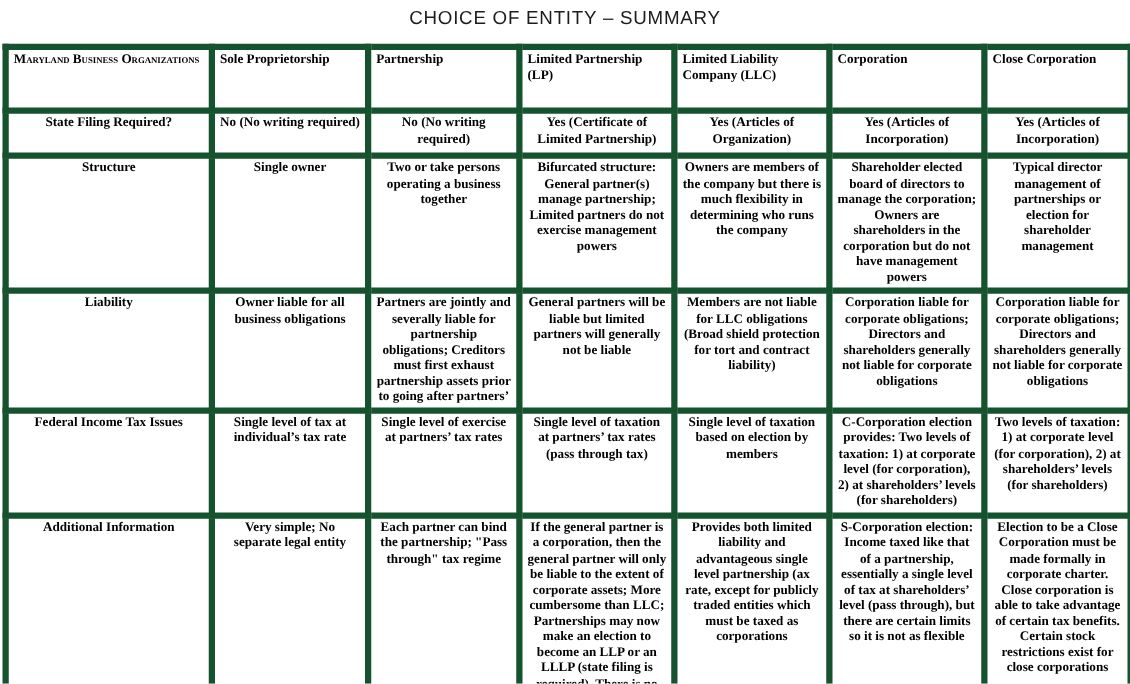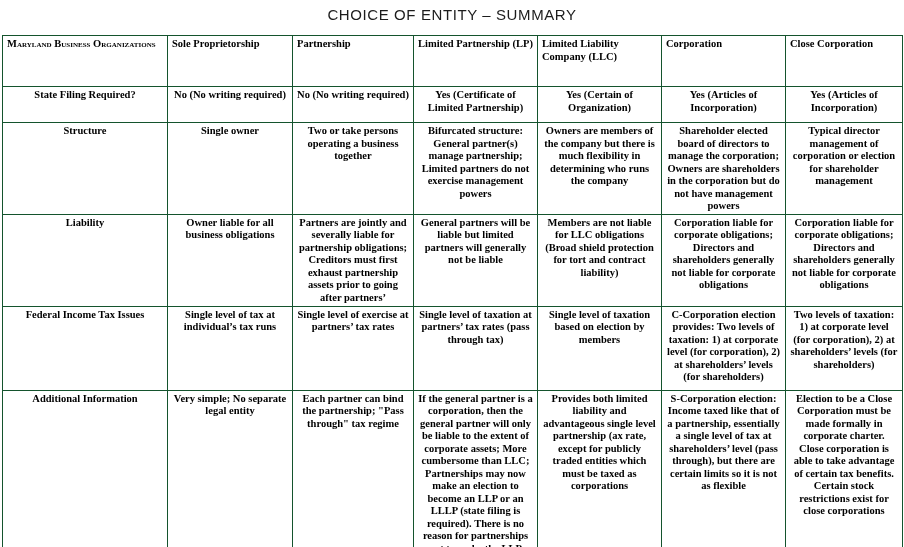--- a/index.html
+++ b/index.html
@@ -28,21 +28,21 @@
     table-layout:fixed;
   }
   table.entity col.c0{width:165px;}
   table.entity col.c1{width:125px;}
   table.entity col.c2{width:121px;}
   table.entity col.c3{width:124px;}
   table.entity col.c4{width:124px;}
   table.entity col.c5{width:124px;}
   table.entity col.c6{width:117px;}
   table.entity th, table.entity td{
-    border:1px solid #14532d;
+    border:5px solid #14532d;
     vertical-align:top;
     font-weight:bold;
     color:#000000;
     font-size:10.5px;
     line-height:12.5px;
     padding:2px 4px 1px 4px;
     overflow:hidden;
     text-align:center;
   }
   table.entity th{
@@ -93,45 +93,45 @@
         <th>Corporation</th>
         <th>Close Corporation</th>
       </tr>
     </thead>
     <tbody>
       <tr class="r-filing">
         <td class="rowlabel">State Filing Required?</td>
         <td>No (No writing required)</td>
         <td>No (No writing required)</td>
         <td>Yes (Certificate of Limited Partnership)</td>
-        <td>Yes (Certain of Organization)</td>
+        <td>Yes (Articles of Organization)</td>
         <td>Yes (Articles of Incorporation)</td>
         <td>Yes (Articles of Incorporation)</td>
       </tr>
       <tr class="r-structure">
         <td class="rowlabel">Structure</td>
         <td>Single owner</td>
         <td class="al">Two or take persons operating a business together</td>
         <td>Bifurcated structure: General partner(s) manage partnership; Limited partners do not exercise management powers</td>
         <td>Owners are members of the company but there is much flexibility in determining who runs the company</td>
         <td>Shareholder elected board of directors to manage the corporation; Owners are shareholders in the corporation but do not have management powers</td>
-        <td>Typical director management of corporation or election for shareholder management</td>
+        <td>Typical director management of partnerships or election for shareholder management</td>
       </tr>
       <tr class="r-liability">
         <td class="rowlabel">Liability</td>
         <td>Owner liable for all business obligations</td>
         <td class="al">Partners are jointly and severally liable for partnership obligations; Creditors must first exhaust partnership assets prior to going after partners’</td>
         <td>General partners will be liable but limited partners will generally not be liable</td>
         <td>Members are not liable for LLC obligations (Broad shield protection for tort and contract liability)</td>
         <td>Corporation liable for corporate obligations; Directors and shareholders generally not liable for corporate obligations</td>
         <td>Corporation liable for corporate obligations; Directors and shareholders generally not liable for corporate obligations</td>
       </tr>
       <tr class="r-fedtax">
         <td class="rowlabel">Federal Income Tax Issues</td>
-        <td>Single level of tax at individual’s tax runs</td>
+        <td>Single level of tax at individual’s tax rate</td>
         <td class="al">Single level of exercise at partners’ tax rates</td>
         <td>Single level of taxation at partners’ tax rates (pass through tax)</td>
         <td>Single level of taxation based on election by members</td>
         <td>C-Corporation election provides: Two levels of taxation: 1) at corporate level (for corporation), 2) at shareholders’ levels (for shareholders)</td>
         <td>Two levels of taxation: 1) at corporate level (for corporation), 2) at shareholders’ levels (for shareholders)</td>
       </tr>
       <tr class="r-addinfo">
         <td class="rowlabel">Additional Information</td>
         <td class="al">Very simple; No separate legal entity</td>
         <td class="al">Each partner can bind the partnership;  "Pass through" tax regime</td>

